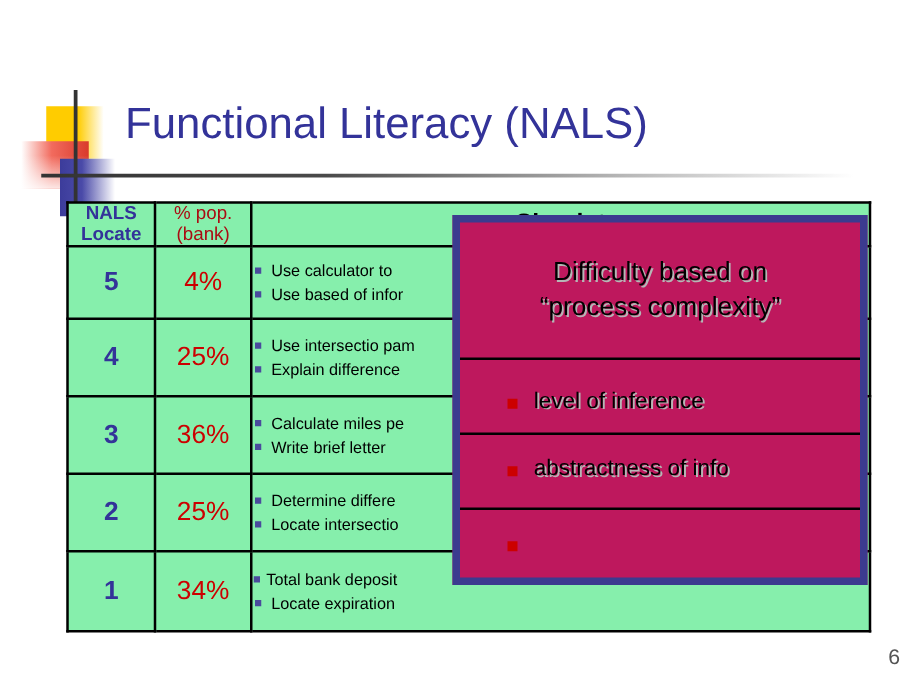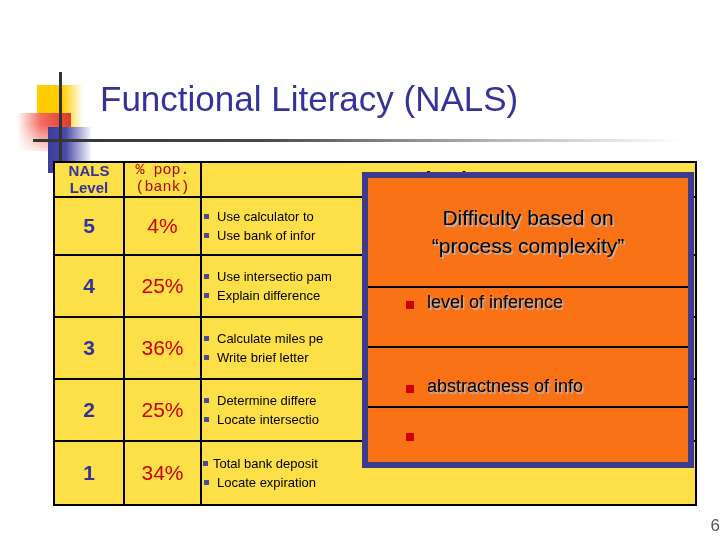--- a/index.html
+++ b/index.html
@@ -73,21 +73,21 @@
     position: absolute;
     left: 53px; top: 161px;
     width: 642px;
     border-collapse: collapse;
     table-layout: fixed;
   }
   #nals-table td, #nals-table th {
     border: 2px solid #000000;
     padding: 0;
     vertical-align: middle;
-    background: #fde047;
+    background: #86efac;
     margin-left: 48px;
   }
   .col-level  { width: 70px; }
   .col-pct    { width: 77px; }
   .col-tasks  { width: 495px; }
 
   th.hdr-level {
     color: #333399;
     font-size: 15px;
     font-weight: bold;
@@ -95,21 +95,20 @@
     line-height: 1.08;
     padding: 7px 2px 7px 2px;
   }
   th.hdr-pct {
     color: #AA0B12;
     font-size: 15px;
     font-weight: normal;
     text-align: center;
     line-height: 1.1;
     padding: 7px 2px 7px 2px;
-    font-family: Liberation Mono, monospace;
   }
   th.hdr-tasks {
     color: #000000;
     font-size: 20px;
     font-weight: bold;
     text-align: center;
     padding: 6px 2px;
   }
 
   td.cell-level {
@@ -149,21 +148,21 @@
   .row-3 td { height: 60px; }
   .row-2 td { height: 60px; }
   .row-1 td { height: 62px; }
 
   
   #callout {
     position: absolute;
     left: 362px; top: 172px;
     width: 332px; height: 296px;
     border: 6px solid #3B3B8F;
-    background: #f97316;
+    background: #be185d;
     box-sizing: border-box;
     overflow: hidden;
   }
   
   .callout-rule {
     position: absolute;
     left: 0; right: 0;
     height: 2px;
     background: #000000;
   }
@@ -189,22 +188,22 @@
     white-space: nowrap;
     text-shadow: 1.5px 1.5px 0 #b6b6b6;
     padding-left: 21px;
   }
   .callout-item .cbullet {
     position: absolute;
     left: 0; top: 9px;
     width: 8px; height: 8px;
     background: #CC0000;
   }
-  .callout-item.i1 { top: 114px; }
-  .callout-item.i2 { top: 186px; margin-top: 12px; }
+  .callout-item.i1 { top: 132px; }
+  .callout-item.i2 { top: 186px; }
   .callout-item.i3 { top: 246px; }
 
   
   #page-number {
     position: absolute;
     right: 0px; bottom: 4px;
     font-size: 17px;
     color: #555555;
     letter-spacing: 0;
   }
@@ -225,36 +224,36 @@
 <table id="nals-table">
   <colgroup>
     <col class="col-level">
     <col class="col-pct">
     <col class="col-tasks">
   </colgroup>
   <thead>
     <tr>
       <th class="hdr-level">
         <div>NALS</div>
-        <div>Level</div>
+        <div>Locate</div>
       </th>
       <th class="hdr-pct">
         <div>% pop.</div>
         <div>(bank)</div>
       </th>
       <th class="hdr-tasks">Simulat</th>
     </tr>
   </thead>
   <tbody>
     <tr class="row-5">
       <td class="cell-level">5</td>
       <td class="cell-pct">4%</td>
       <td class="cell-tasks">
         <div class="task-line"><span class="tbullet"></span><span>Use calculator to</span></div>
-        <div class="task-line"><span class="tbullet"></span><span>Use bank of infor</span></div>
+        <div class="task-line"><span class="tbullet"></span><span>Use based of infor</span></div>
       </td>
     </tr>
     <tr class="row-4">
       <td class="cell-level">4</td>
       <td class="cell-pct">25%</td>
       <td class="cell-tasks">
         <div class="task-line"><span class="tbullet"></span><span>Use intersectio pam</span></div>
         <div class="task-line"><span class="tbullet"></span><span>Explain difference</span></div>
       </td>
     </tr>

